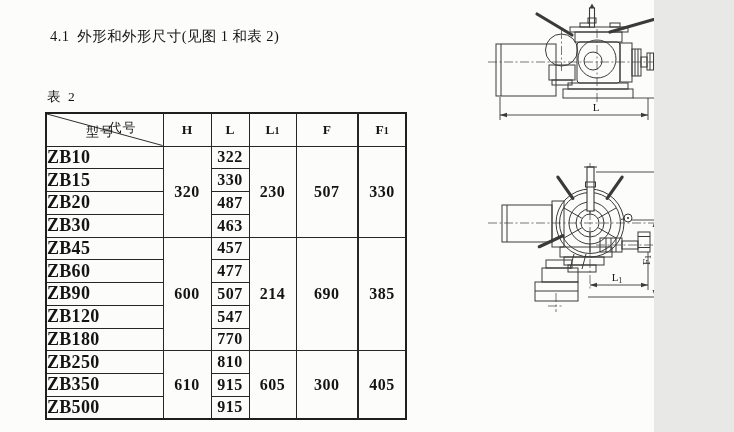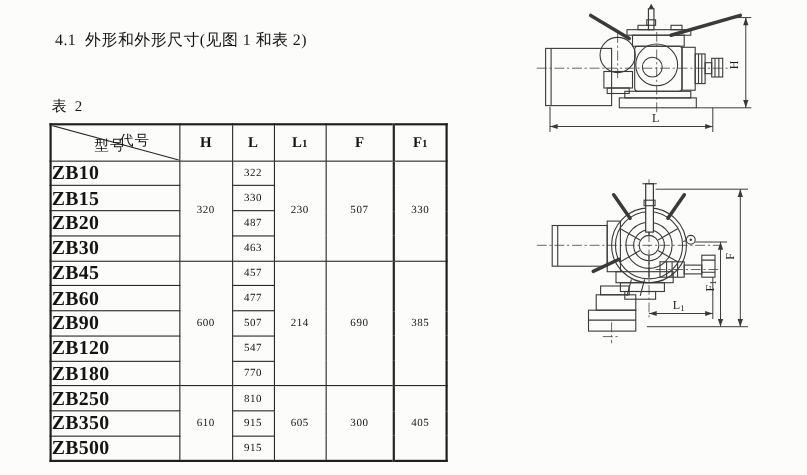--- a/index.html
+++ b/index.html
@@ -1,30 +1,30 @@
 <!DOCTYPE html>
 <html><head>
 <meta charset="utf-8">
 <style>
   html,body{margin:0;padding:0;background:#e8e8e6;}
-  #page{position:relative;width:734px;height:432px;background:#fcfcfa;overflow:hidden;
+  #page{position:relative;width:654px;height:432px;background:#fcfcfa;overflow:hidden;
         font-family:"Liberation Serif",serif;color:#141414;}
   .heading{position:absolute;left:50px;top:27px;font-size:14.5px;letter-spacing:.4px;white-space:pre;}
   .tbl-caption{position:absolute;left:47px;top:88px;font-size:13.5px;letter-spacing:2px;}
   table.dims{position:absolute;left:45px;top:112px;width:360px;border-collapse:collapse;table-layout:fixed;
              border:2px solid #1f1f1f;}
   table.dims th,table.dims td{border:1px solid #262626;padding:0;font-family:"Liberation Serif",serif;}
   table.dims col.c0{width:117px}table.dims col.c1{width:48px}table.dims col.c2{width:38px}
   table.dims col.c3{width:47px}table.dims col.c4{width:62px}table.dims col.c5{width:48px}
   tr.hdr{height:33px}
   tr.r{height:22.75px}
   th.colh{font-size:13.5px;font-weight:bold;text-align:center;}
   th.colh .sub{font-size:10px;font-weight:bold;}
   td.model{font-size:18px;font-weight:bold;text-align:left;padding-left:8px;letter-spacing:.3px;}
-  td.num{font-size:10px;font-weight:normal;text-align:center;letter-spacing:.5px;}
+  td.num{font-size:16px;font-weight:bold;text-align:center;letter-spacing:.5px;}
   .fcol{border-right-width:2px !important;}
   th.corner{position:relative;}
   th.corner svg{position:absolute;left:0;top:0;width:100%;height:100%;}
   .corner-lbl{position:absolute;font-size:13px;font-weight:normal;letter-spacing:1px;margin-left:34px;}
   .corner-lbl.rows{left:5px;top:9px;}
   .corner-lbl.cols{right:26px;top:5px;}
   svg.fig{position:absolute;}
   #fig-front{left:486px;top:2px;}
   #fig-side{left:484px;top:160px;}
   .ln{fill:none;stroke:#3a3a3a;stroke-width:1;}

